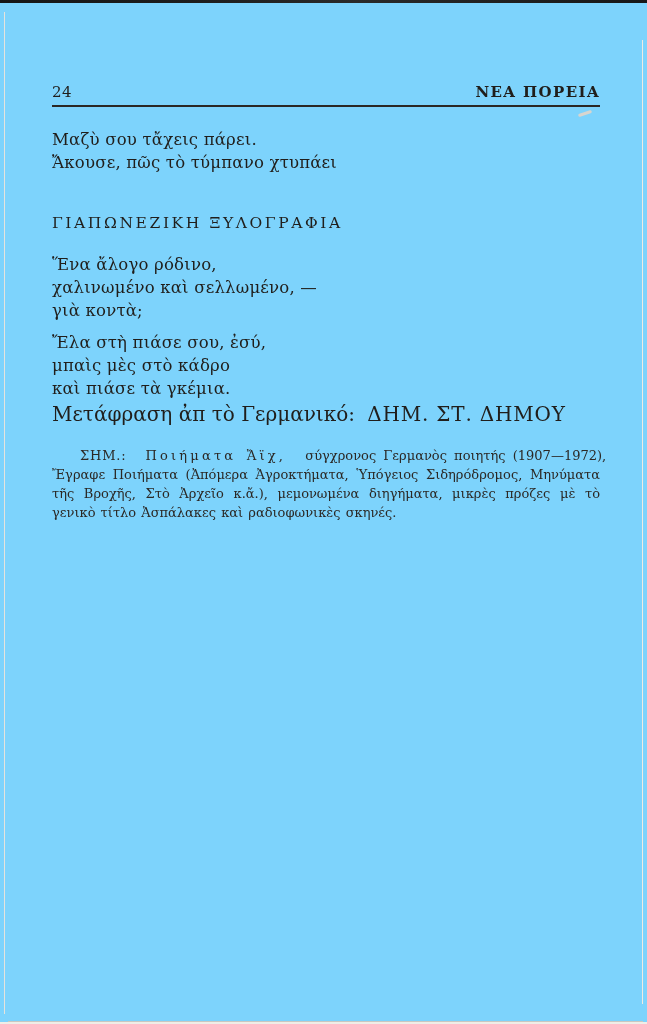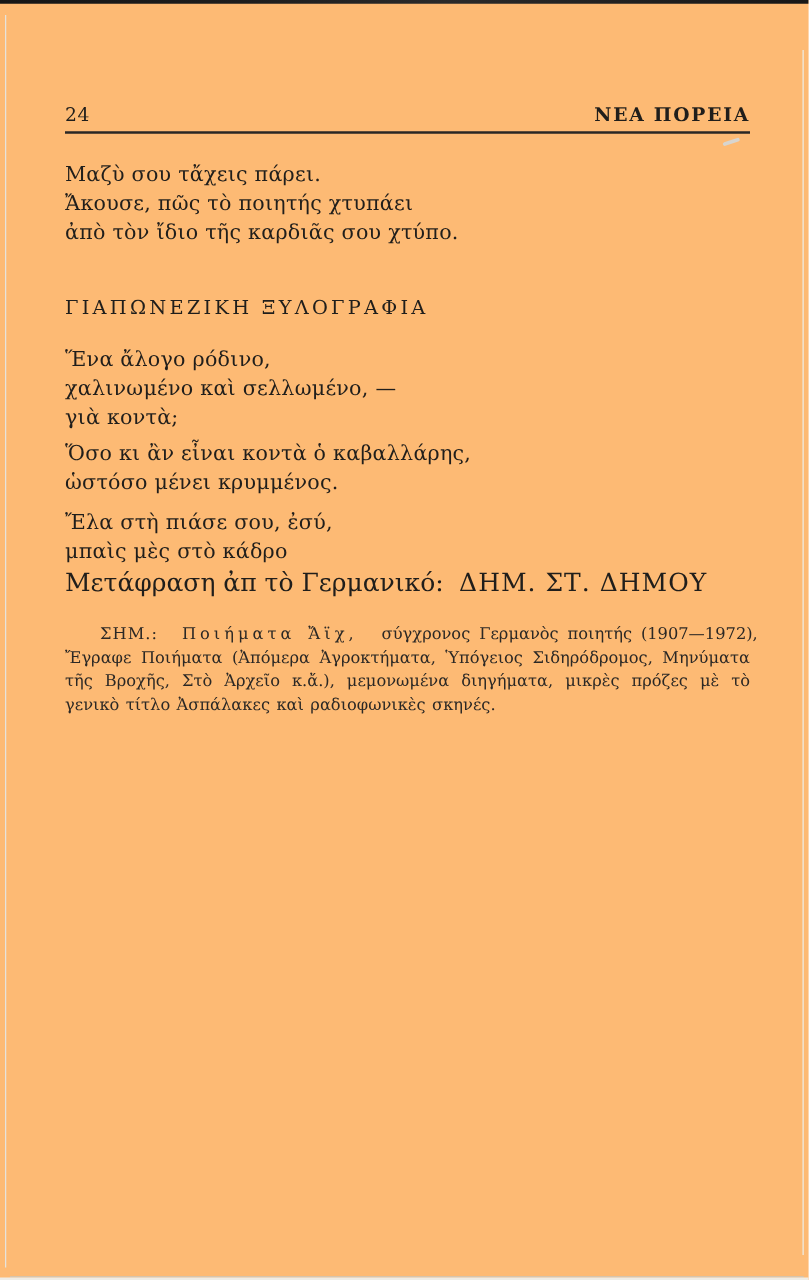--- a/index.html
+++ b/index.html
@@ -5,21 +5,21 @@
 <style>
   html, body {
     margin: 0;
     padding: 0;
     background: #ffffff;
   }
   .page {
     position: relative;
     width: 647px;
     height: 1024px;
-    background: #fdba74;
+    background: #7dd3fc;
     overflow: hidden;
     font-family: "DejaVu Serif", serif;
     color: #201e1b;
     box-sizing: border-box;
   }
   
   .edge-top {
     position: absolute; top: 0; left: 0; right: 0;
     height: 3px;
     background: linear-gradient(to right, #161616 0%, #1d1d1d 30%, #2a2a2a 55%, #171717 100%);
@@ -136,40 +136,36 @@
   <div class="content">
 
     <div class="header-row">
       <span class="pagenum">24</span>
       <span class="journal">ΝΕΑ ΠΟΡΕΙΑ</span>
     </div>
     <div class="rule"></div>
 
     <div class="stanza stanza-continuation">
       <div class="poem-line">Μαζὺ σου τἄχεις πάρει.</div>
-      <div class="poem-line">Ἄκουσε, πῶς τὸ ποιητής χτυπάει</div>
-      <div class="poem-line">ἀπὸ τὸν ἴδιο τῆς καρδιᾶς σου χτύπο.</div>
+      <div class="poem-line">Ἄκουσε, πῶς τὸ τύμπανο χτυπάει</div>
     </div>
 
     <h2 class="poem-title">ΓΙΑΠΩΝΕΖΙΚΗ ΞΥΛΟΓΡΑΦΙΑ</h2>
 
     <div class="stanza stanza-1">
       <div class="poem-line">Ἕνα ἄλογο ρόδινο,</div>
       <div class="poem-line">χαλινωμένο καὶ σελλωμένο, —</div>
       <div class="poem-line">γιὰ κοντὰ;</div>
     </div>
 
-    <div class="stanza stanza-2">
-      <div class="poem-line">Ὅσο κι ἂν εἶναι κοντὰ ὁ καβαλλάρης,</div>
-      <div class="poem-line">ὡστόσο μένει κρυμμένος.</div>
-    </div>
 
     <div class="stanza stanza-3">
       <div class="poem-line">Ἔλα στὴ πιάσε σου, ἐσύ,</div>
       <div class="poem-line">μπαὶς μὲς στὸ κάδρο</div>
+      <div class="poem-line">καὶ πιάσε τὰ γκέμια.</div>
     </div>
 
     <div class="attribution">
       <span>Μετάφραση ἀπ τὸ Γερμανικό:</span>
       <span class="translator">ΔΗΜ. ΣΤ. ΔΗΜΟΥ</span>
     </div>
 
     <div class="note">
       <p class="note-line1">
         <span class="note-label">ΣΗΜ.:</span>

